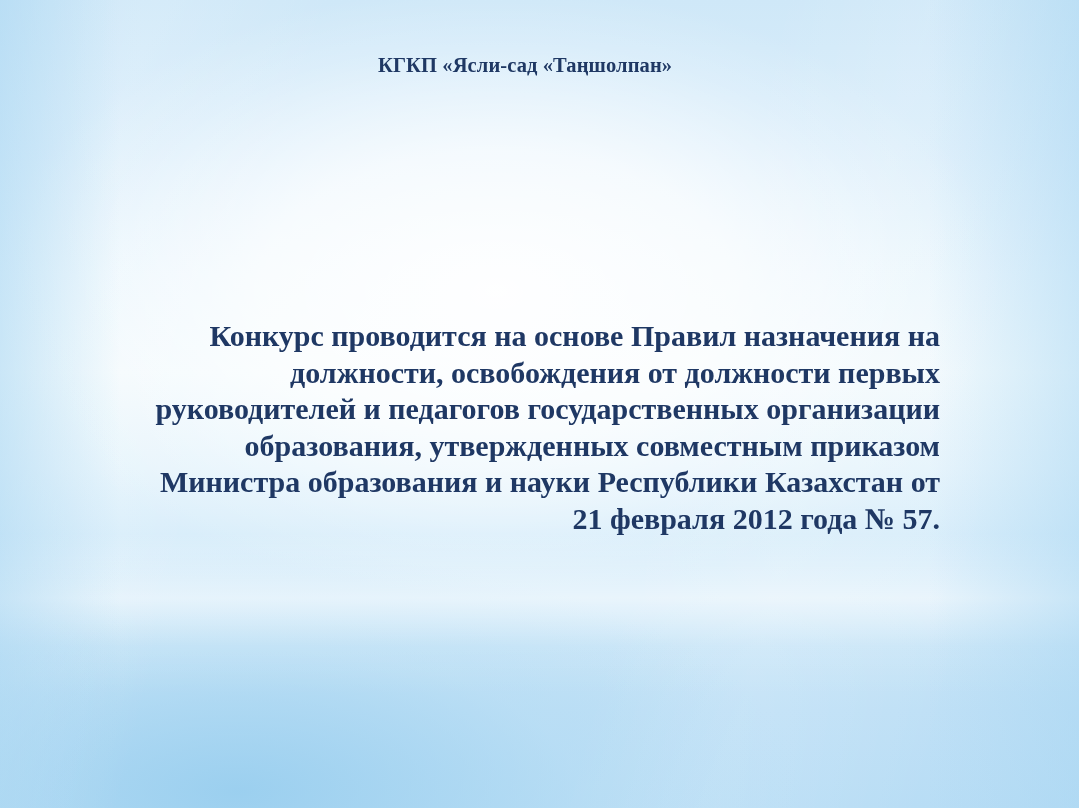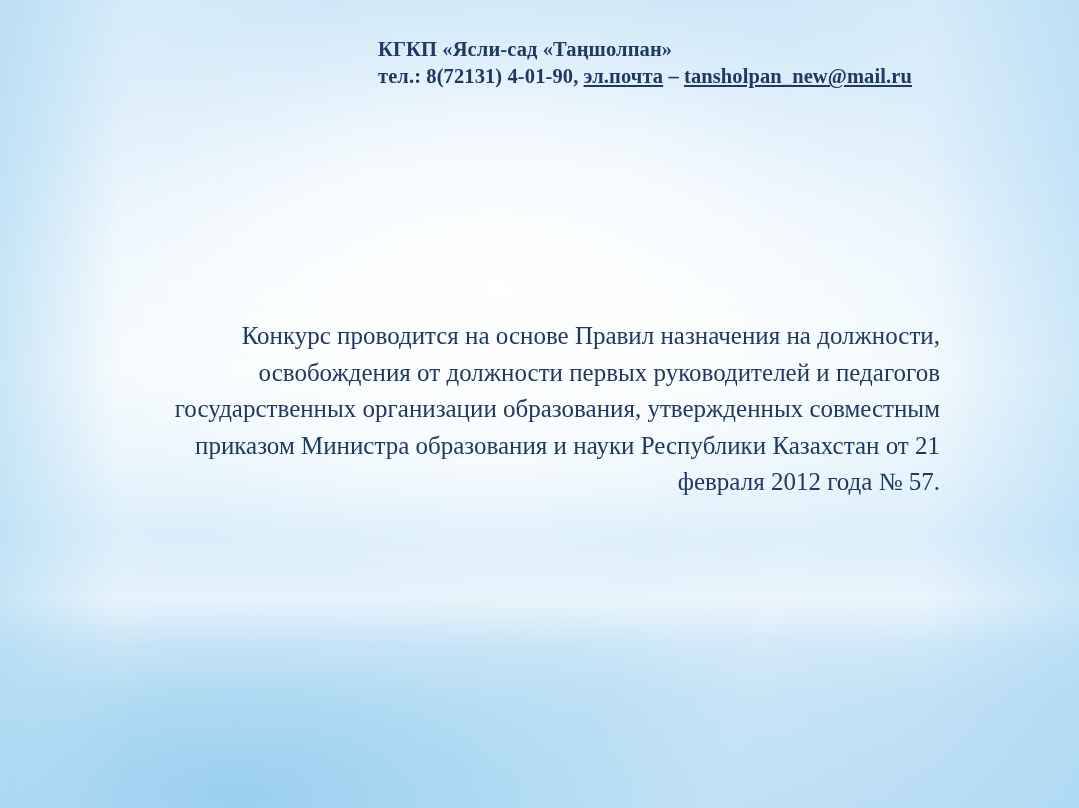--- a/index.html
+++ b/index.html
@@ -88,43 +88,43 @@
     width: 660px;
     color: #1f3864;
     font-family: "Liberation Serif", serif;
     font-weight: bold;
     font-size: 20.5px;
     line-height: 27px;
     letter-spacing: 0.1px;
   }
   .header-block .line {
     white-space: nowrap;
+    margin-top: 16px;
   }
   .u { text-decoration: underline; }
 
   .body-block {
     position: absolute;
     left: 150px;
     top: 318px;
     width: 790px;
     text-align: right;
     color: #1f3864;
     font-family: "Liberation Serif", serif;
-    font-weight: normal;
-    font-size: 25px;
+    font-weight: bold;
+    font-size: 30px;
     line-height: 36.5px;
   }
 </style>
 </head>
 <body>
 
 <div class="slide">
   <div class="sheen"></div>
   <div class="edge-left"></div>
   <div class="edge-right"></div>
 
   <div class="header-block">
     <div class="line">КГКП «Ясли-сад «Таңшолпан»</div>
-    <div class="line"><span>тел.: 8(72131) 4-01-90, </span><span class="u">эл.почта</span><span> – </span><span class="u">tansholpan_new@mail.ru</span></div>
   </div>
 
   <div class="body-block">Конкурс проводится на основе Правил назначения на должности, освобождения от должности первых руководителей и педагогов государственных организации образования, утвержденных совместным приказом Министра образования и науки Республики Казахстан от 21 февраля 2012 года № 57.</div>
 </div>
 
 </body></html>

